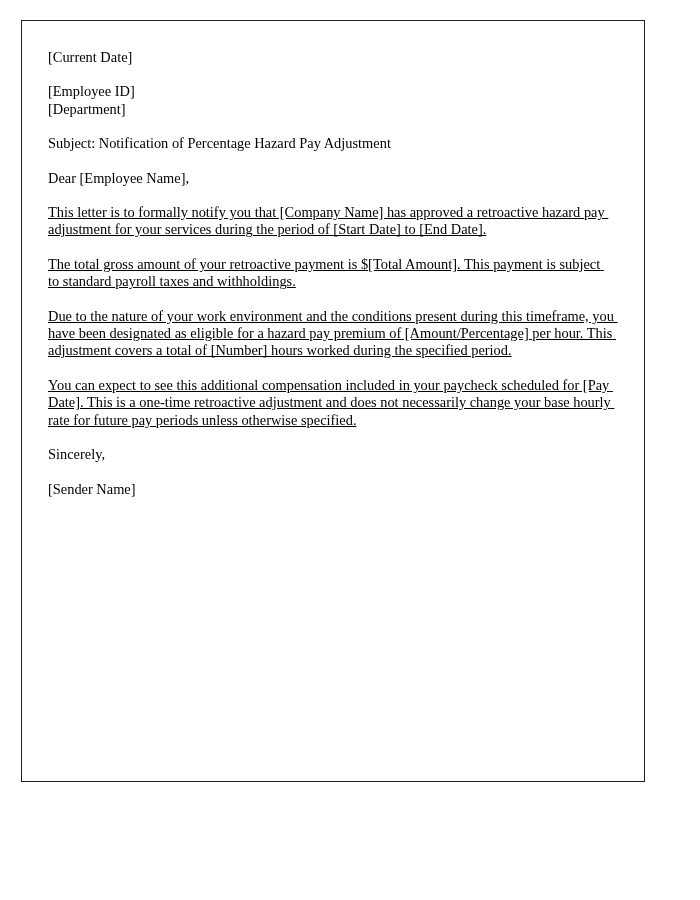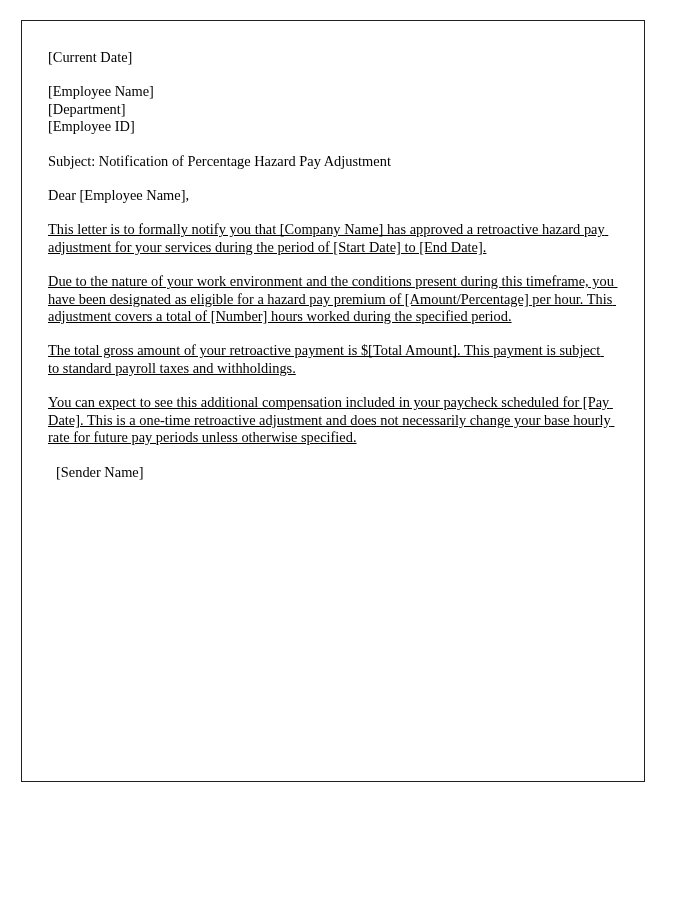--- a/index.html
+++ b/index.html
@@ -37,21 +37,20 @@
     font-size: 14.4px;
     line-height: 17.4px;
     text-align: left;
   }
 
   .block {
     margin: 0 0 17px 0;
   }
   .block:last-child {
     margin-bottom: 0;
-    margin-left: 8px;
   }
   .line {
     display: block;
     white-space: pre-wrap;
   }
   .para {
     margin: 0 0 17px 0;
     white-space: pre-wrap;
     text-decoration: underline;
   }
@@ -60,37 +59,39 @@
 <body>
 
 <div id="page">
   <div id="letter">
 
     <div class="block">
       <span class="line">[Current Date]</span>
     </div>
 
     <div class="block">
-      <span class="line">[Employee Name]</span>
+      <span class="line">[Employee ID]</span>
       <span class="line">[Department]</span>
-      <span class="line">[Employee ID]</span>
     </div>
 
     <div class="block">
       <span class="line">Subject: Notification of Percentage Hazard Pay Adjustment</span>
     </div>
 
     <div class="block">
       <span class="line">Dear [Employee Name],</span>
     </div>
 
     <p class="para">This letter is to formally notify you that [Company Name] has approved a retroactive hazard pay adjustment for your services during the period of [Start Date] to [End Date].</p>
+    <p class="para">The total gross amount of your retroactive payment is $[Total Amount]. This payment is subject to standard payroll taxes and withholdings.</p>
     <p class="para">Due to the nature of your work environment and the conditions present during this timeframe, you have been designated as eligible for a hazard pay premium of [Amount/Percentage] per hour. This adjustment covers a total of [Number] hours worked during the specified period.</p>
-    <p class="para">The total gross amount of your retroactive payment is $[Total Amount]. This payment is subject to standard payroll taxes and withholdings.</p>
     <p class="para">You can expect to see this additional compensation included in your paycheck scheduled for [Pay Date]. This is a one-time retroactive adjustment and does not necessarily change your base hourly rate for future pay periods unless otherwise specified.</p>
 
+    <div class="block">
+      <span class="line">Sincerely,</span>
+    </div>
 
     <div class="block">
       <span class="line">[Sender Name]</span>
     </div>
 
   </div>
 </div>
 
 </body></html>

